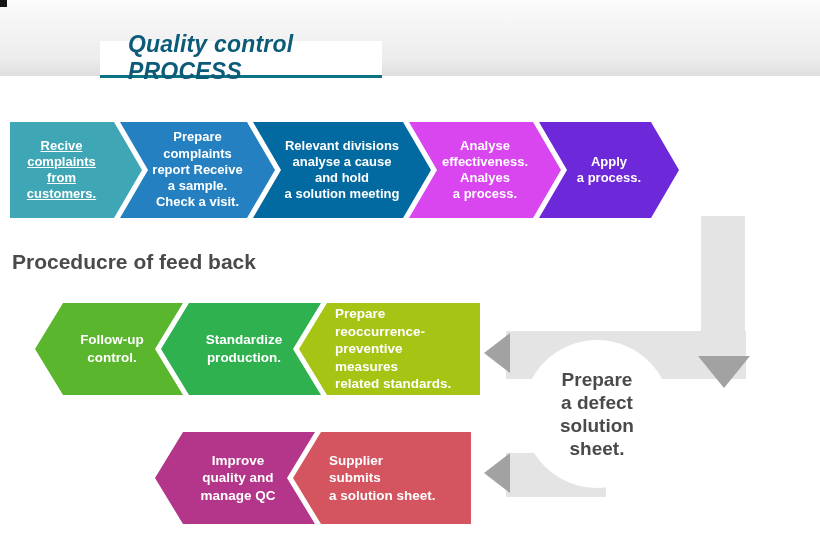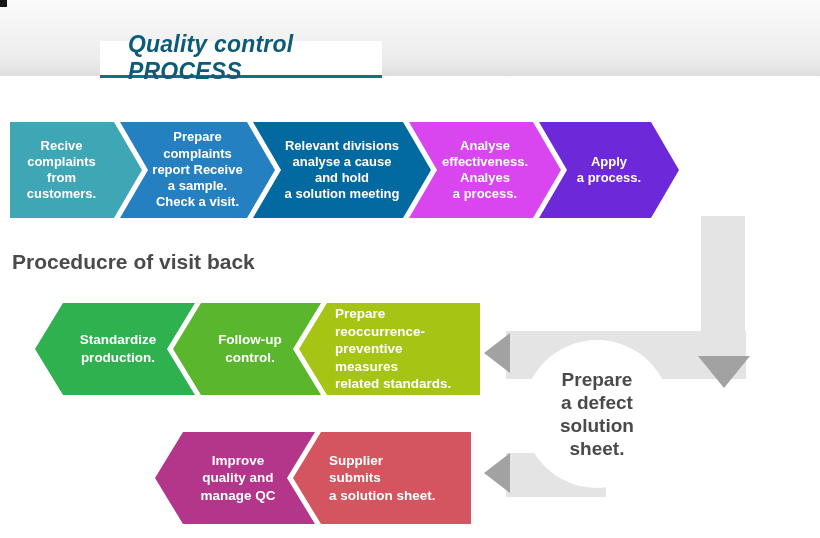--- a/index.html
+++ b/index.html
@@ -20,21 +20,21 @@
   .flow-green { left:35px; top:303px; }
   .flow-pink { left:155px; top:432px;justify-content:center; }
   .flow .chev + .chev { margin-left:-22px; }
 
   .chev { color:#fff; font-weight:bold; display:flex; align-items:center; justify-content:center;
     text-align:center; white-space:pre-line; padding:0 30px; }
   .flow-top .chev { height:96px; font-size:13px; line-height:1.25; }
   .flow-green .chev, .flow-pink .chev { height:92px; font-size:13.5px; line-height:1.3; }
 
   .cr       { clip-path: polygon(0 0, calc(100% - 28px) 0, 100% 50%, calc(100% - 28px) 100%, 0 100%, 28px 50%); }
-  .cr-first { clip-path: polygon(0 0, calc(100% - 28px) 0, 100% 50%, calc(100% - 28px) 100%, 0 100%); padding-left:1px; }
+  .cr-first { clip-path: polygon(0 0, calc(100% - 28px) 0, 100% 50%, calc(100% - 28px) 100%, 0 100%); padding-left:1px;text-decoration:underline; }
   .cl       { clip-path: polygon(0 50%, 28px 0, 100% 0, calc(100% - 28px) 50%, 100% 100%, 28px 100%); padding-left:36px; }
   .cl-last  { clip-path: polygon(0 50%, 28px 0, 100% 0, 100% 100%, 28px 100%); padding-left:36px; padding-right:12px; }
   .ta-left { text-align:left; justify-content:flex-start; }
 
   .feedback-heading { position:absolute; left:12px; top:250px; font-size:21px; font-weight:bold; color:#4a4a4a; }
 
   .gray-rect { position:absolute; z-index:1; }
   .gray-vbar  { left:701px; top:216px; width:44px; height:150px; }
   .gray-hband-green { left:506px; top:331px; width:240px; height:48px; }
   .gray-hband-pink  { left:506px; top:453px; width:100px; height:44px; }
@@ -84,27 +84,27 @@
 and hold
 a solution meeting</div>
     <div class="chev cr" style="width: 152px; background: #d946ef;">Analyse
 effectiveness.
 Analyes
 a process.</div>
     <div class="chev cr" style="width: 140px; background: #6d28d9;">Apply
 a process.</div>
   </div>
 
-  <div class="feedback-heading">Proceducre of visit back</div>
+  <div class="feedback-heading">Proceducre of feed back</div>
 
   <div class="flow flow-green">
+    <div class="chev cl" style="width: 148px; background: rgb(90, 183, 45);">Follow-up
+control.</div>
     <div class="chev cl" style="width: 160px; background: rgb(46, 177, 78);">Standardize
 production.</div>
-    <div class="chev cl" style="width: 148px; background: rgb(90, 183, 45);">Follow-up
-control.</div>
     <div class="chev cl-last ta-left" style="width: 181px; background: rgb(166, 196, 20);">Prepare
 reoccurrence-
 preventive
 measures
 related standards.</div>
   </div>
 
   <div class="flow flow-pink">
     <div class="chev cl" style="width: 160px; background: rgb(180, 54, 138);">Improve
 quality and

